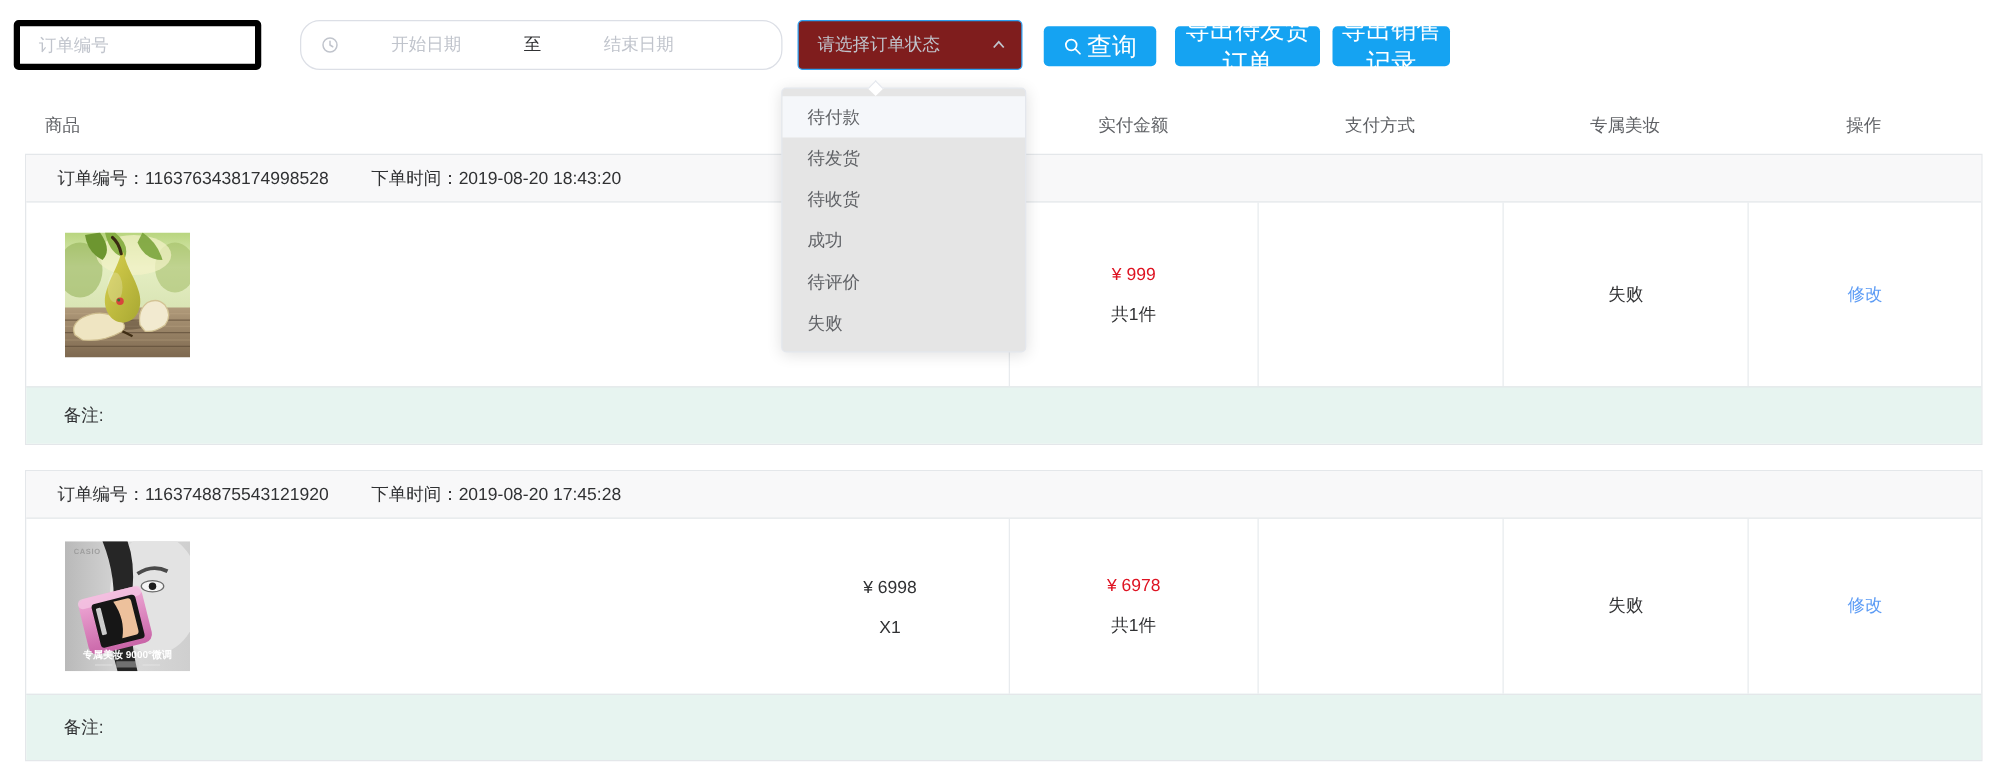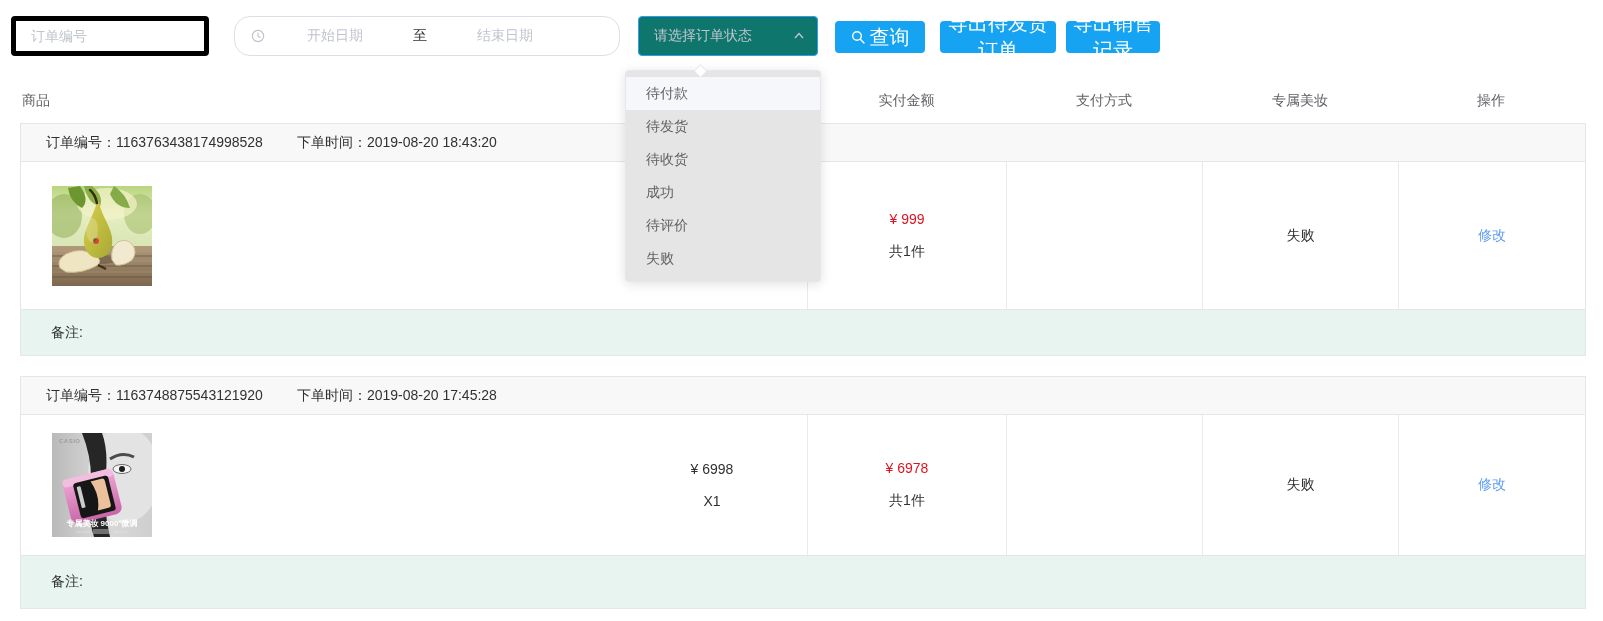--- a/index.html
+++ b/index.html
@@ -6,44 +6,44 @@
   .canvas{position:relative;width:1603px;height:621px;background:#fff;
     font-family:"Liberation Sans",sans-serif;font-size:14px;color:#303133;overflow:hidden;}
 
   
   .text-input{position:absolute;box-sizing:border-box;height:40px;border:5px solid #000000;
     border-radius:4px;font-size:14px;color:#303133;padding:0 15px;outline:none;
     font-family:"Liberation Sans",sans-serif;}
   .text-input::placeholder{color:#c0c4cc;}
   #orderNoInput{left:11px;top:16px;width:198px;}
 
-  .date-range{position:absolute;left:234px;top:16px;width:386px;height:40px;box-sizing:border-box;
+  .date-range{position:absolute;left:240px;top:16px;width:386px;height:40px;box-sizing:border-box;
     border:1px solid #dcdfe6;border-radius:16px;display:flex;align-items:center;cursor:pointer;background:#fff;}
   .date-range .clock{margin-left:16px;display:flex;}
   .date-range .ph{color:#c0c4cc;text-align:center;}
   .date-range .d-start{width:140px;}
   .date-range .d-sep{width:30px;text-align:center;color:#303133;}
   .date-range .d-end{width:140px;}
 
   .select{position:absolute;left:638px;top:16px;width:180px;height:40px;box-sizing:border-box;
-    border:1px solid #2d9ff0;border-radius:4px;background:#0f766e;display:flex;align-items:center;
+    border:1px solid #2d9ff0;border-radius:4px;background:#7f1d1d;display:flex;align-items:center;
     justify-content:space-between;padding:0 12px 0 15px;cursor:pointer;}
   .select .ph{color:#c0c4cc;}
 
   .btn{position:absolute;top:21px;height:32px;border:none;border-radius:4px;background:#15a3f2;
     color:#fff;font-size:20px;font-family:"Liberation Sans",sans-serif;display:flex;align-items:center;
     justify-content:center;gap:5px;cursor:pointer;padding:0;}
   #btnSearch{left:835px;width:90px;}
   #btnExportPending{left:940px;width:116px;}
   #btnExportSales{left:1066px;width:94px;}
 
   
   .thead{position:absolute;left:20px;top:80px;width:1566px;height:43px;color:#606266;}
   .thead span{position:absolute;top:12px;}
-  .th-goods{left:2px;}
+  .th-goods{left:16px;}
   .th-amount{left:787px;width:199px;text-align:center;}
   .th-payment{left:986px;width:196px;text-align:center;}
   .th-status{left:1182px;width:196px;text-align:center;}
   .th-action{left:1378px;width:186px;text-align:center;}
 
   
   .block{position:absolute;left:20px;width:1566px;box-sizing:border-box;border:1px solid #e4e7ea;background:#fff;}
   #block1{top:123px;}
   #block2{top:376px;}
   .block-header{height:37px;background:#f8f8f9;border-bottom:1px solid #e4e7ea;display:flex;

